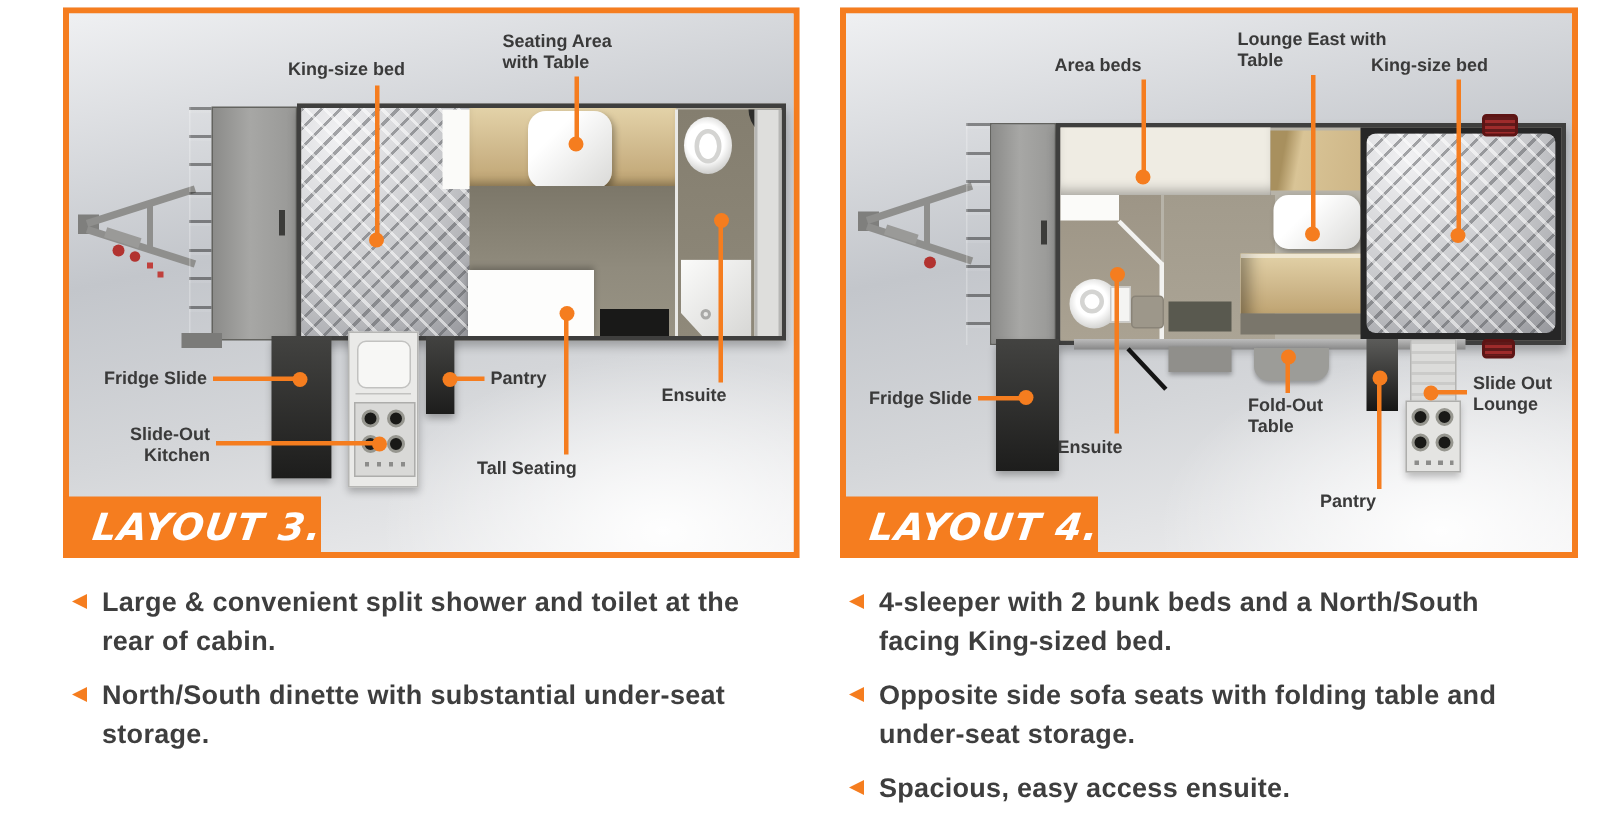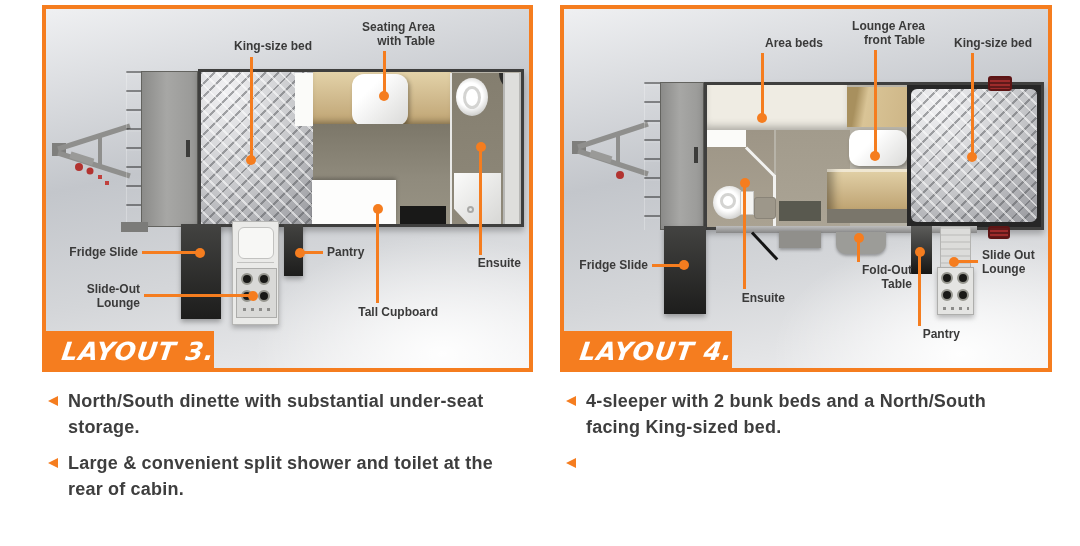--- a/index.html
+++ b/index.html
@@ -9,21 +9,21 @@
   .scene{position:absolute;inset:0;
     background:
       radial-gradient(65% 55% at 82% 96%, rgba(255,255,255,.95) 0%, rgba(255,255,255,0) 60%),
       linear-gradient(168deg,#eff0f2 0%,#c3c6cb 40%,#d4d6d9 66%,#f1f1f2 100%);}
   .banner{position:absolute;left:-4px;bottom:-4px;width:172px;height:41px;background:#f57d1f;
           display:flex;align-items:center;padding-left:20px;box-sizing:border-box;z-index:5;}
   .banner span{color:#fff;font:italic 700 25px "DejaVu Sans",sans-serif;letter-spacing:1px;
                transform:skewX(-8deg);white-space:nowrap;}
   
   .co{position:absolute;font-weight:700;font-size:12px;line-height:1.15;color:#3a3a3a;z-index:4;}
-  .ctr{text-align:right;} .rgt{text-align:right;}
+  .ctr{text-align:left;} .rgt{text-align:right;}
   .vline{position:absolute;width:3px;background:#f57d1f;z-index:3;}
   .hline{position:absolute;height:3px;background:#f57d1f;z-index:3;}
   .dot{position:absolute;width:10px;height:10px;border-radius:50%;background:#f57d1f;z-index:4;}
   
   .quilt{background-color:#c9cacc;background-image:
      repeating-linear-gradient(45deg, rgba(255,255,255,.55) 0 2px, transparent 2px 9px),
      repeating-linear-gradient(135deg, rgba(86,88,92,.5) 0 2px, transparent 2px 9px),
      radial-gradient(120% 120% at 22% 12%, #f1f1f3 0%, #c6c7ca 55%, #94959a 100%);}
   .tan{background:linear-gradient(180deg,#e3d2a8 0%,#cdb689 60%,#bfa472 100%);}
   .floor{background:linear-gradient(180deg,#7c7769 0%,#908b7d 55%,#989384 100%);}
@@ -107,31 +107,31 @@
       <div class="dot" style="left:200px;top:146px;"></div>
 
       <div class="co ctr" style="left:289px;top:12px;width:100px;">Seating Area with Table</div>
       <div class="vline" style="left:337px;top:42px;height:44px;"></div>
       <div class="dot" style="left:333px;top:82px;"></div>
 
       <div class="co rgt" style="left:6px;top:237px;width:86px;">Fridge Slide</div>
       <div class="hline" style="left:96px;top:242px;width:57px;"></div>
       <div class="dot" style="left:149px;top:239px;"></div>
 
-      <div class="co rgt" style="left:10px;top:274px;width:84px;">Slide-Out Lounge</div>
+      <div class="co rgt" style="left:10px;top:274px;width:84px;">Slide-Out Kitchen</div>
       <div class="hline" style="left:98px;top:285px;width:107px;"></div>
       <div class="dot" style="left:202px;top:282px;"></div>
 
       <div class="dot" style="left:249px;top:239px;"></div>
       <div class="hline" style="left:258px;top:242px;width:19px;"></div>
       <div class="co" style="left:281px;top:237px;width:60px;">Pantry</div>
 
       <div class="dot" style="left:327px;top:195px;"></div>
       <div class="vline" style="left:330px;top:204px;height:90px;"></div>
-      <div class="co ctr" style="left:272px;top:297px;width:120px;">Tall Cupboard</div>
+      <div class="co ctr" style="left:272px;top:297px;width:120px;">Tall Seating</div>
 
       <div class="dot" style="left:430px;top:133px;"></div>
       <div class="vline" style="left:433px;top:142px;height:104px;"></div>
       <div class="co ctr" style="left:395px;top:248px;width:80px;">Ensuite</div>
     </div>
     <div class="banner">
         <span>LAYOUT 3.</span>
       </div>
   </section>
 
@@ -188,21 +188,21 @@
           <div class="burner" style="left:19px;top:4px;"></div>
         <div class="burner" style="left:3px;top:21px;"></div>
           <div class="burner" style="left:19px;top:21px;"></div>
         <div class="abs" style="left:5px;top:39px;width:26px;height:3px;background:repeating-linear-gradient(90deg,#8c8c8a 0 3px,transparent 3px 8px);"></div>
       </div>
 
       <div class="co ctr" style="left:139px;top:28px;width:120px;">Area beds</div>
       <div class="vline" style="left:197px;top:44px;height:62px;"></div>
       <div class="dot" style="left:193px;top:104px;"></div>
 
-      <div class="co ctr" style="left:261px;top:11px;width:100px;">Lounge Area front Table</div>
+      <div class="co ctr" style="left:261px;top:11px;width:100px;">Lounge East with Table</div>
       <div class="vline" style="left:310px;top:41px;height:103px;"></div>
       <div class="dot" style="left:306px;top:142px;"></div>
 
       <div class="co ctr" style="left:350px;top:28px;width:118px;">King-size bed</div>
       <div class="vline" style="left:407px;top:44px;height:101px;"></div>
       <div class="dot" style="left:403px;top:143px;"></div>
 
       <div class="co rgt" style="left:2px;top:250px;width:82px;">Fridge Slide</div>
       <div class="hline" style="left:88px;top:255px;width:31px;"></div>
       <div class="dot" style="left:115px;top:251px;"></div>
@@ -224,30 +224,35 @@
       <div class="co" style="left:418px;top:240px;width:70px;">Slide Out Lounge</div>
     </div>
     <div class="banner">
         <span>LAYOUT 4.</span>
       </div>
   </section>
 
   <ul class="bullets" style="left:46px;top:388px;width:478px;">
     <li>
         <span class="tri"></span>
+        <span>Large &amp; convenient split shower and toilet at the rear of cabin.</span>
+      </li>
+    <li>
+        <span class="tri"></span>
         <span>North/South dinette with substantial under-seat storage.</span>
-      </li>
-    <li>
-        <span class="tri"></span>
-        <span>Large &amp; convenient split shower and toilet at the rear of cabin.</span>
       </li>
   </ul>
   <ul class="bullets" style="left:564px;top:388px;width:448px;">
     <li>
         <span class="tri"></span>
         <span>4-sleeper with 2 bunk beds and a North/South facing King-sized bed.</span>
       </li>
     <li>
         <span class="tri"></span>
+        <span>Opposite side sofa seats with folding table and under-seat storage.</span>
+      </li>
+    <li>
+        <span class="tri"></span>
+        <span>Spacious, easy access ensuite.</span>
       </li>
   </ul>
 
 </div>
 
 </body></html>

